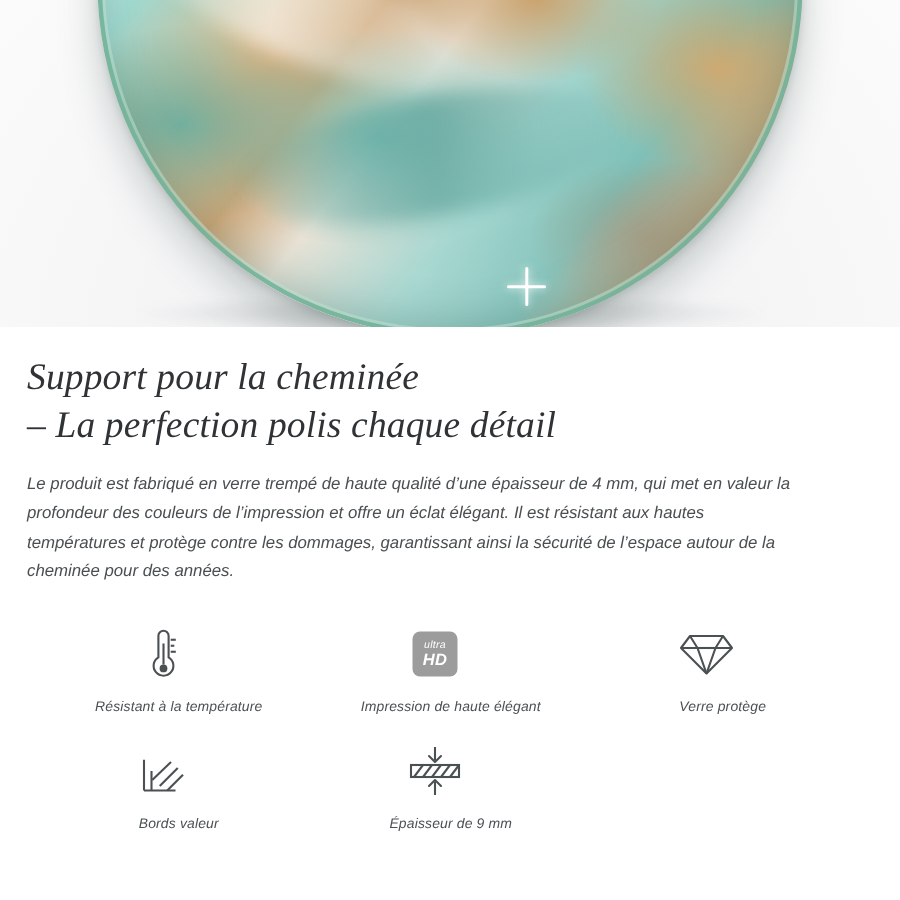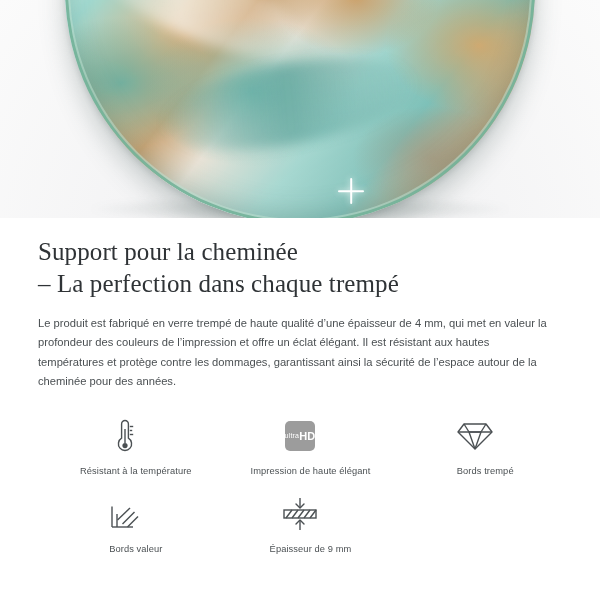--- a/index.html
+++ b/index.html
@@ -153,22 +153,23 @@
   }
   .sparkle::after {
     width: 1.6px; height: 26px;
     transform: translate(-50%, -50%);
     border-radius: 2px;
   }
 
   
   .content {
     position: relative;
-    padding: 18px 38px 0 38px;
+    padding: 18px 38px 0 18px;
     box-sizing: border-box;
+    font-style: italic;
   }
   .headline {
     font-family: "Liberation Serif", serif;
     font-size: 25px;
     line-height: 1.28;
     color: #2f3336;
     font-weight: 400;
     margin: 0 0 14px 0;
     letter-spacing: 0.1px;
   }
@@ -214,21 +215,21 @@
     margin-left: 21px;
   }
   svg { display: block; }
   .ultrahd-box {
     width: 30px;
     height: 30px;
     border-radius: 5px;
     background: #9c9c9c;
     color: #ffffff;
     display: flex;
-    flex-direction: row;
+    flex-direction: column;
     align-items: center;
     justify-content: center;
     line-height: 1;
   }
   .ultrahd-box .u-top {
     font-size: 7px;
     letter-spacing: 0.2px;
     margin-bottom: 1px;
   }
   .ultrahd-box .u-bot {
@@ -253,21 +254,21 @@
       <div class="disc-gloss"></div>
       <div class="disc-edge"></div>
     </div>
     <div class="sparkle"></div>
   </div>
 
   <div class="content">
 
     <h1 class="headline">
       <span>Support pour la cheminée</span>
-      <span class="line2">– La perfection dans chaque trempé</span>
+      <span class="line2">– La perfection polis chaque détail</span>
     </h1>
 
     <p class="body-copy">Le produit est fabriqué en verre trempé de haute qualité d’une épaisseur de 4 mm, qui met en valeur la profondeur des couleurs de l’impression et offre un éclat élégant. Il est résistant aux hautes températures et protège contre les dommages, garantissant ainsi la sécurité de l’espace autour de la cheminée pour des années.</p>
 
     <div class="features">
 
       <div class="feature">
         <div class="feature-icon">
           <svg width="26" height="40" viewBox="0 0 26 40" fill="none" stroke="#4b5053" stroke-width="1.4">
             <path d="M13 4.5a3.4 3.4 0 0 1 3.4 3.4v14.3a6.6 6.6 0 1 1-6.8 0V7.9A3.4 3.4 0 0 1 13 4.5z"></path>
@@ -295,21 +296,21 @@
       <div class="feature">
         <div class="feature-icon">
           <svg width="38" height="32" viewBox="0 0 38 32" fill="none" stroke="#4b5053" stroke-width="1.4" stroke-linejoin="round">
             <path d="M8 4 H30 L36 12 L19 29 L2 12 Z"></path>
             <path d="M2 12 H36"></path>
             <path d="M8 4 L13 12 L19 29"></path>
             <path d="M30 4 L25 12 L19 29"></path>
             <path d="M13 12 H25"></path>
           </svg>
         </div>
-        <div class="feature-label">Bords trempé</div>
+        <div class="feature-label">Verre protège</div>
       </div>
 
       <div class="feature">
         <div class="feature-icon">
           <svg width="32" height="32" viewBox="0 0 32 32" fill="none" stroke="#4b5053" stroke-width="1.4">
             <path d="M2 30 V10 L22 2 H30 V22 L10 30 Z" stroke="none"></path>
             <path d="M3 29 V8.5"></path>
             <path d="M3 29 H24"></path>
             <path d="M8 29 L8 16"></path>
             <path d="M8.5 22 L21 10"></path>

